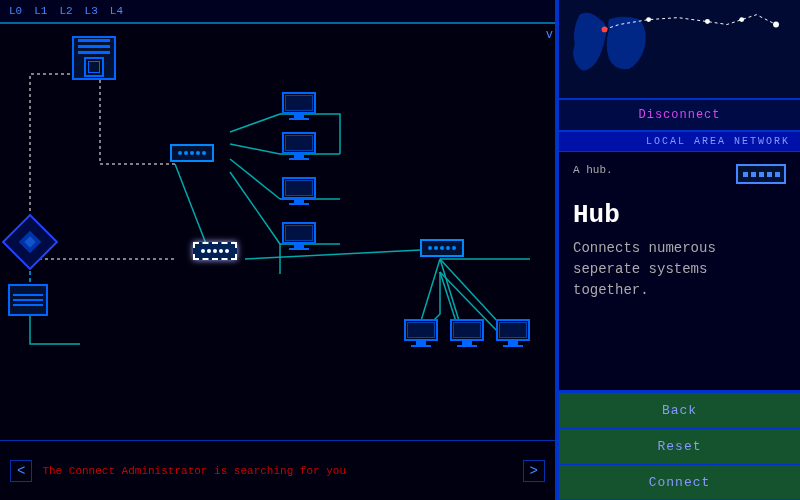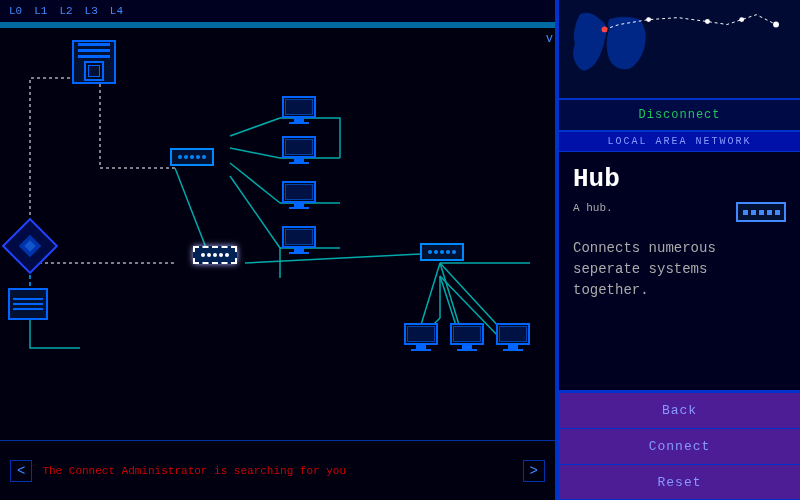--- a/index.html
+++ b/index.html
@@ -27,21 +27,21 @@
       position: relative;
       border-right: 2px solid #0033cc;
       overflow: hidden;
     }
 
     
     #level-tabs {
       display: flex;
       padding: 4px 6px;
       gap: 6px;
-      border-bottom: 6px solid #0369a1;
+      border-bottom: 2px solid #0369a1;
       background: #000020;
     }
     .level-tab {
       color: #4488ff;
       font-size: 11px;
       cursor: pointer;
       padding: 1px 3px;
     }
 
     
@@ -221,36 +221,36 @@
       overflow: hidden;
     }
 
     
     #disconnect-btn {
       width: 100%;
       height: 32px;
       background: #000a44;
       border: none;
       border-bottom: 2px solid #0033cc;
-      color: #22c55e;
+      color: #d946ef;
       font-size: 12px;
       cursor: pointer;
       font-family: 'Courier New', monospace;
       letter-spacing: 1px;
     }
 
     
     #lan-header {
       background: #0011aa;
       padding: 4px 10px;
       font-size: 10px;
       color: #8899ff;
       letter-spacing: 2px;
       border-bottom: 1px solid #0033cc;
-      text-align: center;
+      text-align: right;
     }
 
     
     #node-info {
       padding: 12px 14px;
       flex: 1;
       border-bottom: 2px solid #0033cc;
     }
     #node-title {
       font-size: 26px;
@@ -292,21 +292,21 @@
     }
 
     
     #action-buttons {
       display: flex;
       flex-direction: column;
     }
     .action-btn {
       width: 100%;
       height: 36px;
-      background: #4c1d95;
+      background: #14532d;
       border: none;
       border-top: 1px solid #0033cc;
       color: #8899ff;
       font-size: 13px;
       cursor: pointer;
       font-family: 'Courier New', monospace;
       letter-spacing: 1px;
       text-align: center;
     }
     .action-btn:last-child { border-bottom: 1px solid #0033cc; }
@@ -537,38 +537,38 @@
         <circle cx="185" cy="20" r="2.5" fill="#ffffff"></circle>
         <circle cx="220" cy="25" r="3" fill="#ffffff"></circle>
       </svg>
     </div>
 
     <button id="disconnect-btn">Disconnect</button>
 
     <div id="lan-header">LOCAL AREA NETWORK</div>
 
     <div id="node-info">
-      <div id="node-title">Hub</div>
-
       <div id="node-icon-row">
         <span id="node-description-line">A hub.</span>
         <div id="node-mini-icon">
           <div class="mini-dot"></div>
           <div class="mini-dot"></div>
           <div class="mini-dot"></div>
           <div class="mini-dot"></div>
           <div class="mini-dot"></div>
         </div>
       </div>
 
+      <div id="node-title">Hub</div>
+
       <div id="node-detail-text">
         Connects numerous<br>seperate systems<br>together.
       </div>
     </div>
 
     <div id="action-buttons">
       <button class="action-btn">Back</button>
+      <button class="action-btn">Reset</button>
       <button class="action-btn">Connect</button>
-      <button class="action-btn">Reset</button>
     </div>
   </div>
 
 </div>
 
 </body></html>

